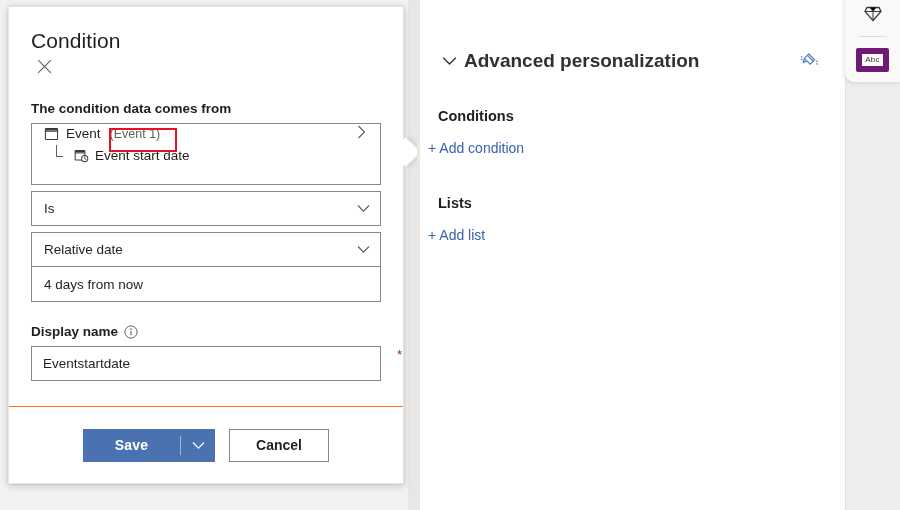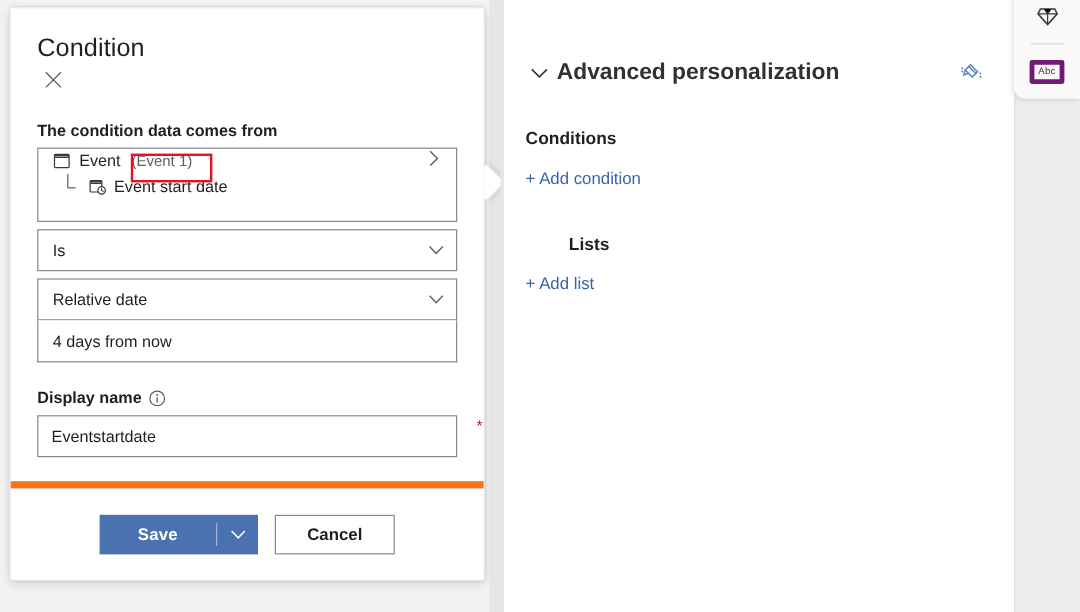--- a/index.html
+++ b/index.html
@@ -252,21 +252,21 @@
 
   .info-icon {
     display: inline-flex;
     align-items: center;
     justify-content: center;
   }
 
   
   .dialog-footer {
     flex: 0 0 auto;
-    border-top: 6px solid #f97316;
+    border-top: 1px solid #f97316;
     height: 76px;
     display: flex;
     align-items: center;
     justify-content: center;
     gap: 14px;
   }
   .btn-split {
     display: flex;
     align-items: stretch;
     background: #4a72b0;
@@ -355,27 +355,27 @@
   .sub-head {
     font-size: 14.5px;
     font-weight: 700;
     color: #201f1e;
     padding: 0 18px;
     margin-top: 34px;
   }
   .add-link {
     font-size: 14px;
     color: #3a62ad;
-    padding: 0 18px;
+    padding: 0 8px;
     margin-top: 16px;
     cursor: pointer;
     display: inline-block;
     text-decoration: none;
   }
-  .sub-head.lists { margin-top: 38px; margin-left: 36px; }
+  .sub-head.lists { margin-top: 38px; }
 
   
   .right-rail-bg {
     position: absolute;
     left: 845px;
     top: 0;
     width: 55px;
     height: 510px;
     background: #eeedec;
   }
@@ -402,21 +402,21 @@
     color: #3b3a39;
   }
   .rail-icon.first { margin-top: 42px; }
   .rail-sep {
     width: 28px;
     height: 1px;
     background: #dcdcdc;
     margin: 8px 0 9px 0;
   }
   .abc-chip {
-    border: 4px solid #701a75;
+    border: 6px solid #701a75;
     border-radius: 2px;
     padding: 1px 3px;
     font-size: 8px;
     line-height: 10px;
     color: #3b3a39;
     font-family: "Liberation Sans", sans-serif;
     letter-spacing: 0.2px;
   }
   .rail-divider {
     position: absolute;

